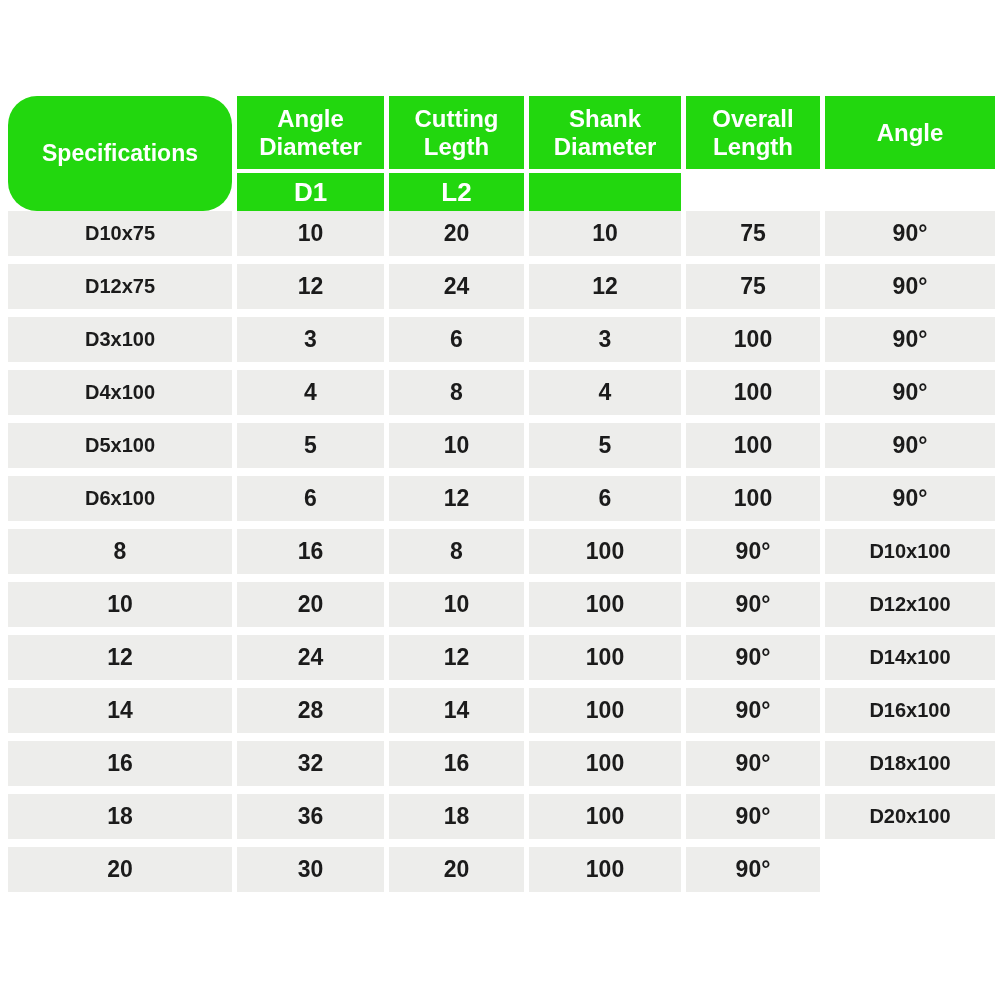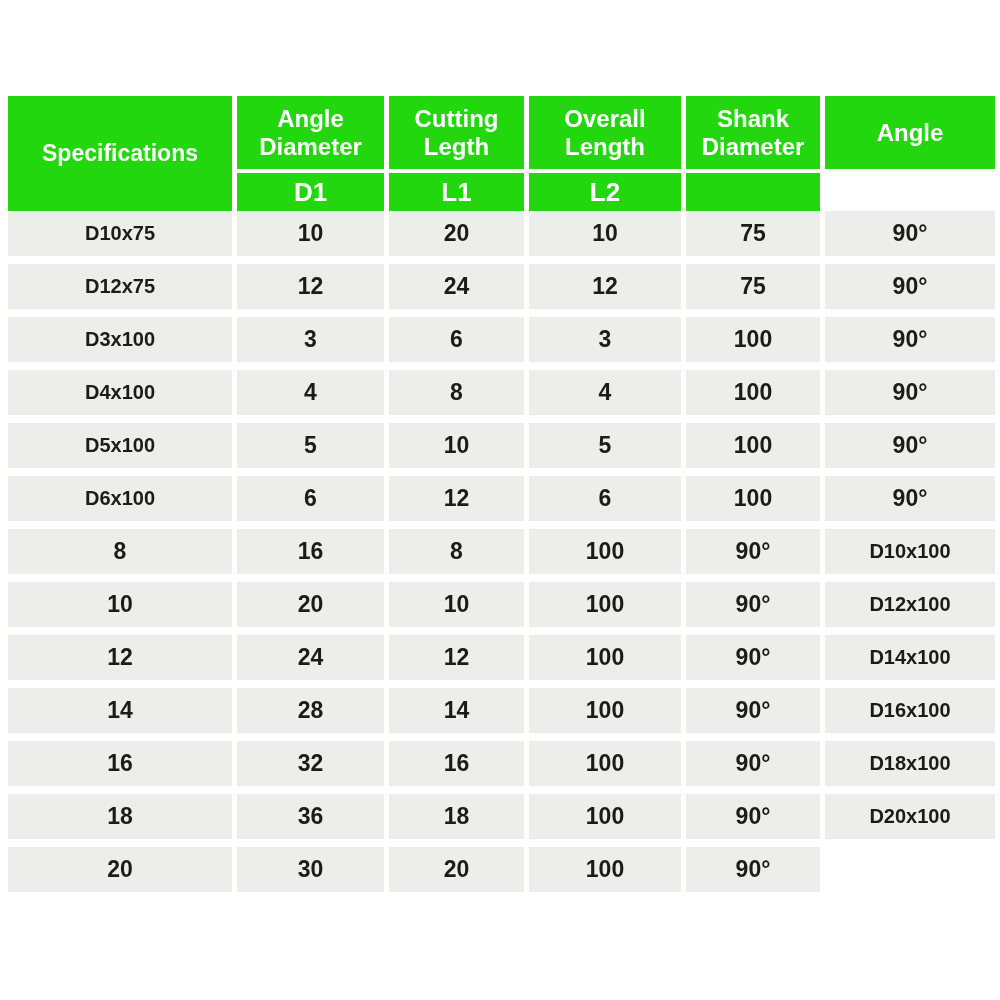--- a/index.html
+++ b/index.html
@@ -27,42 +27,41 @@
   .grid.body{
     grid-auto-rows:45px;
     row-gap:8px;
   }
   .cell{
     display:flex;align-items:center;justify-content:center;
     text-align:center;
   }
   .green{background:var(--green);color:var(--htext);font-weight:bold;}
   .gray{background:var(--gray);color:var(--btext);font-weight:bold;}
-  .spec-head{grid-column:1;grid-row:1/3;font-size:23px;}
+  .spec-head{grid-column:1;grid-row:1/3;font-size:23px;border-radius:29px;}
   .col-head{font-size:24px;line-height:1.15;padding:0 6px;}
   .sub-head{font-size:26px;}
   .spec-label{font-size:20px;}
   .num{font-size:23px;}
 </style>
 </head>
 <body>
 
 <div class="table-wrap">
 
   <div class="grid header">
     <div class="cell green spec-head">Specifications</div>
 
     <div class="cell green col-head">Angle Diameter</div>
     <div class="cell green col-head">Cutting Legth</div>
+    <div class="cell green col-head">Shank Diameter</div>
     <div class="cell green col-head">Overall Length</div>
-    <div class="cell green col-head">Shank Diameter</div>
     <div class="cell green col-head">Angle</div>
 
     <div class="cell green sub-head" style="grid-column:2;">D1</div>
-    <div class="cell green sub-head">L1</div>
     <div class="cell green sub-head">L2</div>
     <div class="cell green sub-head"></div>
   </div>
 
   <div class="grid body" id="table-body">
       <div class="cell gray spec-label">D10x75</div>
       <div class="cell gray num">10</div>
       <div class="cell gray num">20</div>
       <div class="cell gray num">10</div>
       <div class="cell gray num">75</div>

